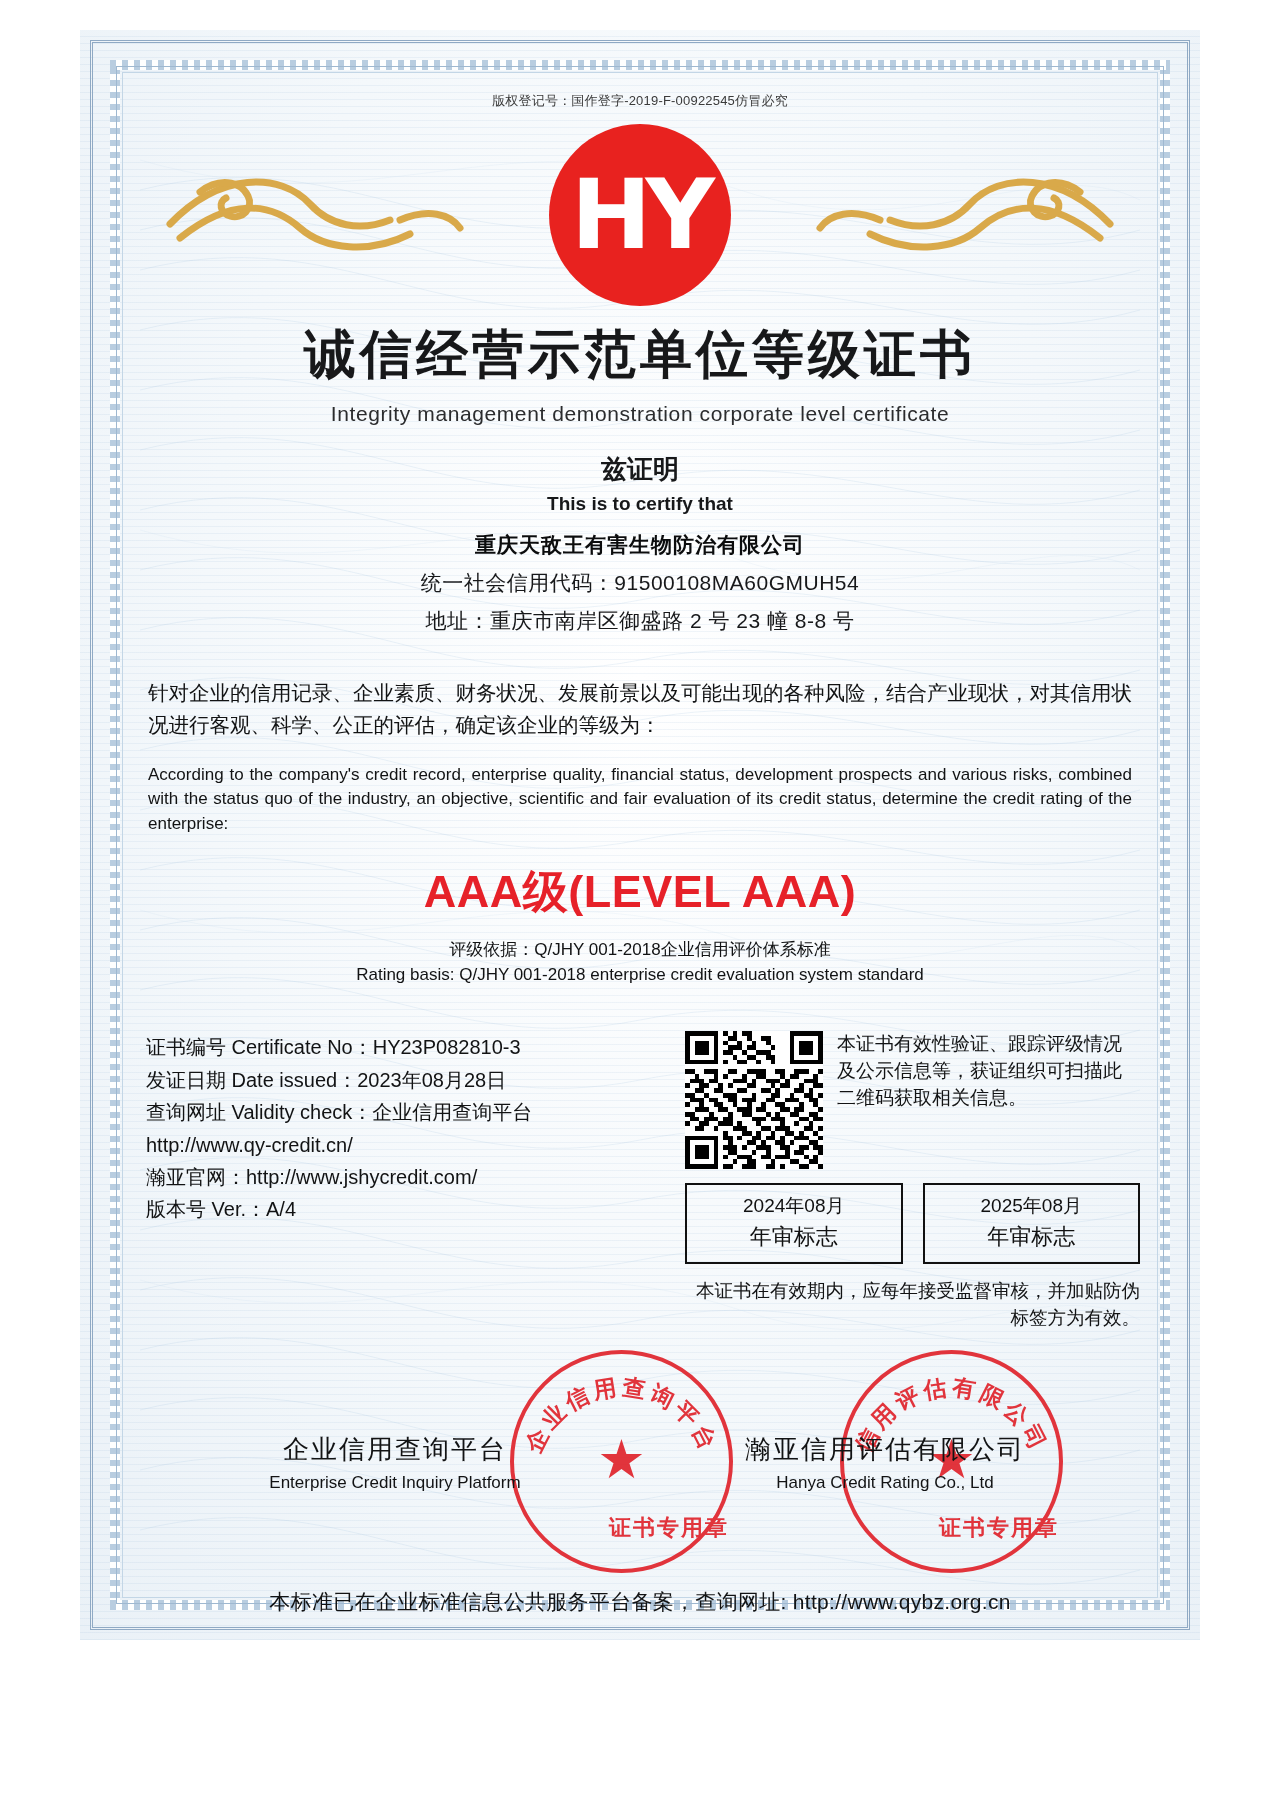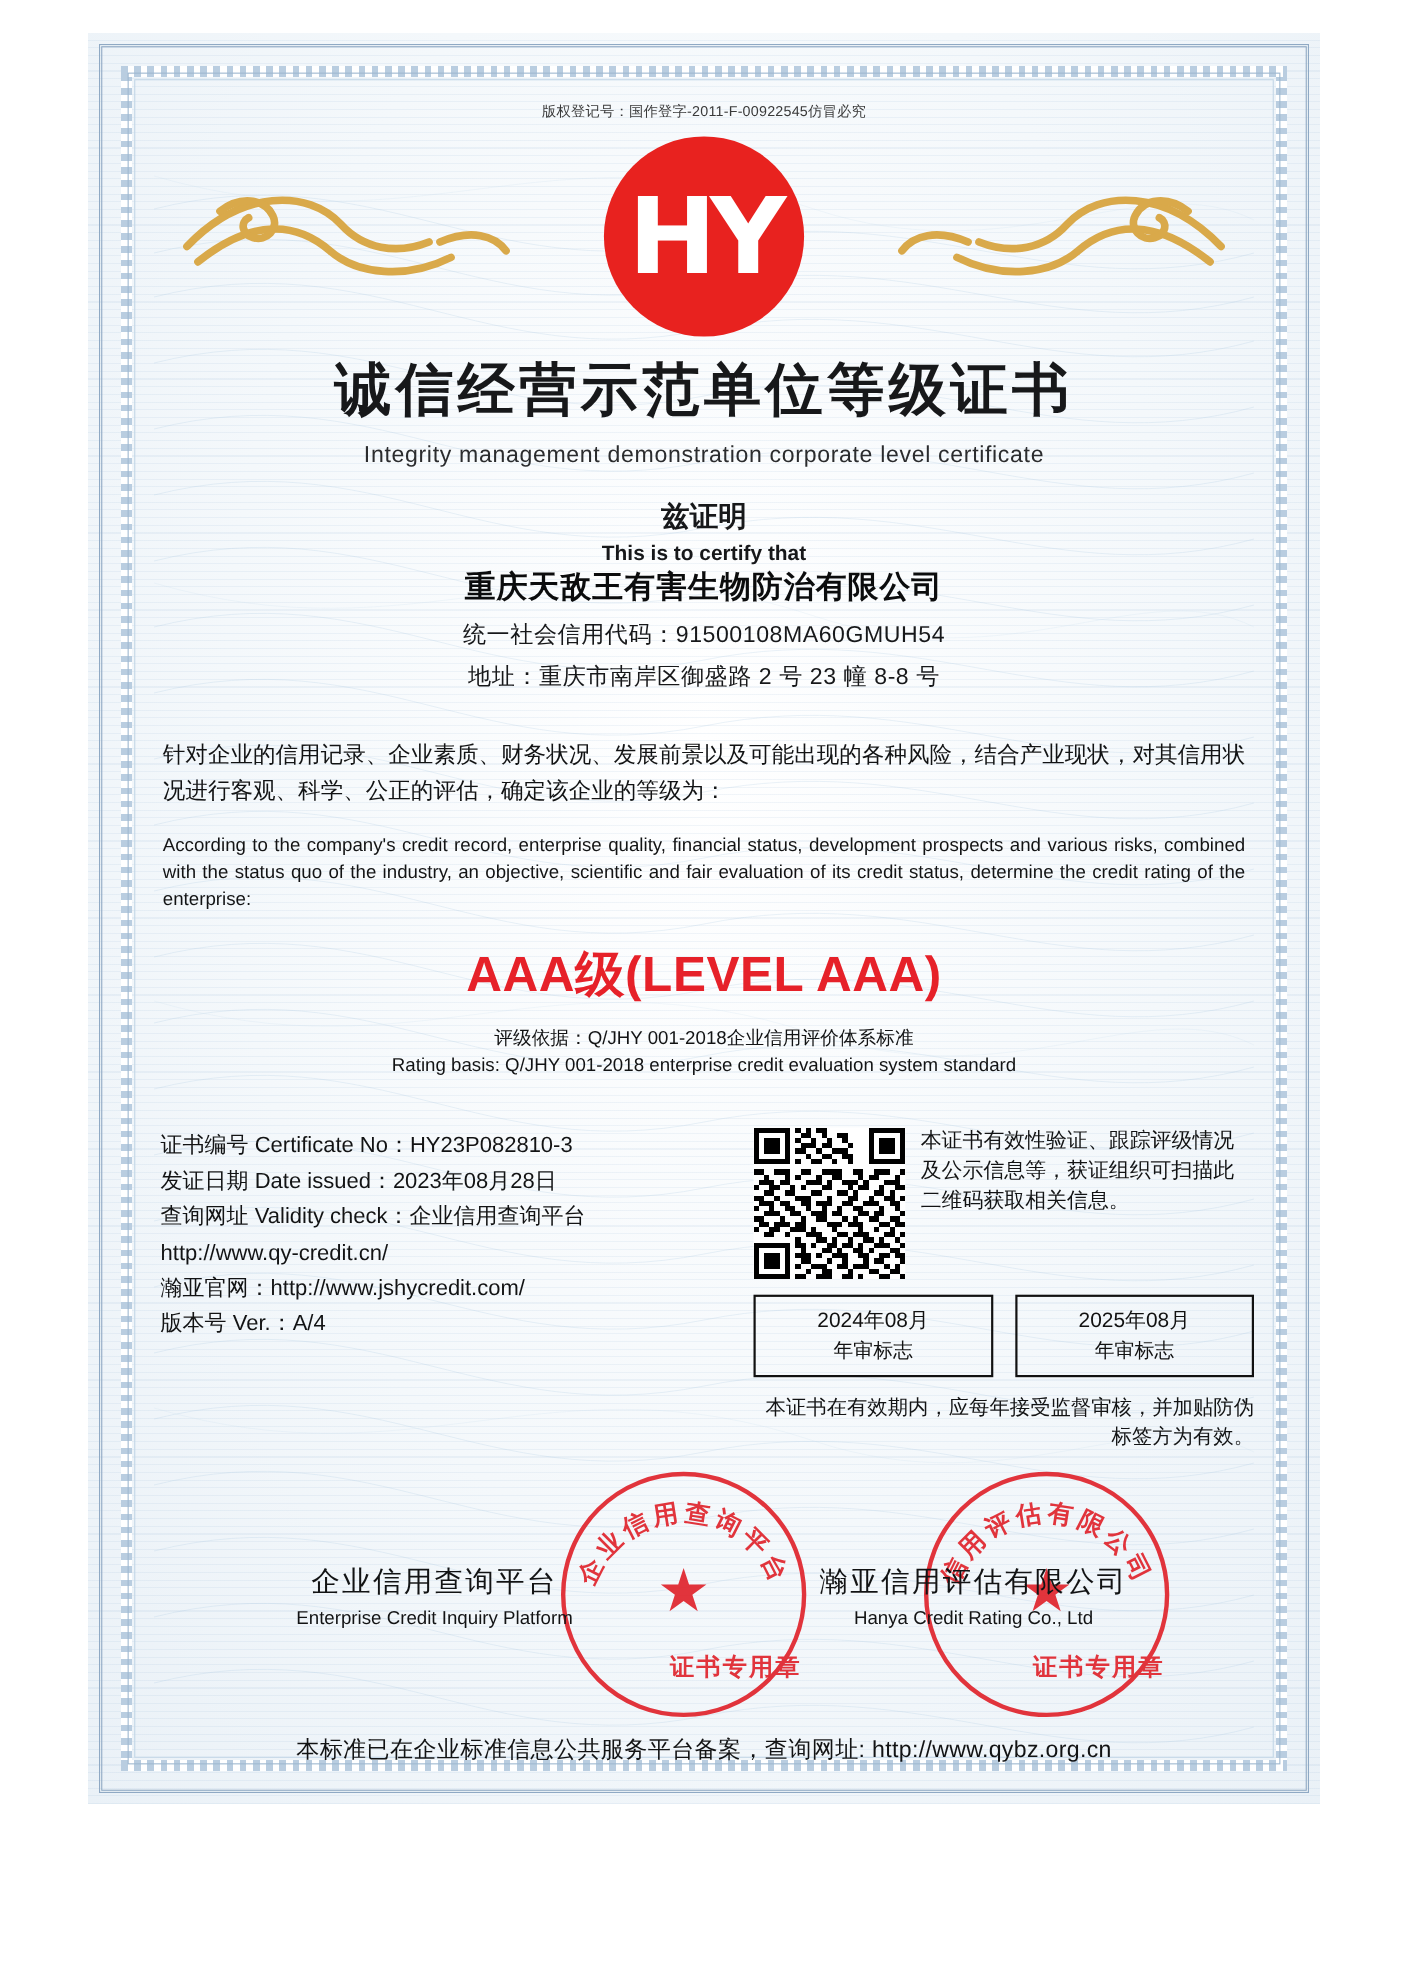--- a/index.html
+++ b/index.html
@@ -140,24 +140,24 @@
   }
   .certify-en {
     text-align: center;
     font-size: 19px;
     color: #17181a;
     margin-top: 6px;
     font-weight: 600;
   }
   .company-name {
     text-align: center;
-    font-size: 28px;
+    font-size: 21px;
     font-weight: bold;
     color: #0b0c0d;
-    margin-top: 0;
+    margin-top: 16px;
     letter-spacing: 1px;
   }
   .company-meta {
     text-align: center;
     font-size: 21px;
     color: #17181a;
     margin-top: 10px;
     letter-spacing: 0.5px;
   }
   .body-block {
@@ -237,21 +237,21 @@
     gap: 20px;
     margin-top: 14px;
   }
   .year-box {
     flex: 1;
     border: 2px solid #111;
     text-align: center;
     padding: 8px 0 10px 0;
   }
   .year-box .y1 { font-size: 19px; color: #111; }
-  .year-box .y2 { font-size: 18px; color: #111; margin-top: 3px; }
+  .year-box .y2 { font-size: 22px; color: #111; margin-top: 3px; }
   .right-note {
     font-size: 18.5px;
     line-height: 1.45;
     color: #121314;
     text-align: right;
     margin-top: 14px;
   }
   
   .seal-area {
     position: relative;
@@ -362,21 +362,21 @@
     </g>
   </svg>
 
   <div class="border-outer"></div>
   <div class="border-mid"></div>
   <div class="border-inner"></div>
   <div class="border-inner2"></div>
 
   <div class="content">
 
-    <div class="copyright-line">版权登记号：国作登字-2011-F-00922545仿冒必究</div>
+    <div class="copyright-line">版权登记号：国作登字-2019-F-00922545仿冒必究</div>
 
     <div class="logo-row">
       <svg class="flourish left" viewBox="0 0 320 110">
         <g fill="none" stroke="#d9a94a" stroke-width="7" stroke-linecap="round">
           <path d="M10,62 C60,10 120,10 150,42 C170,64 200,70 230,58"></path>
           <path d="M20,76 C70,36 110,40 140,66 C165,88 210,92 250,72"></path>
           <path d="M40,30 C58,16 80,18 88,34 C94,46 82,58 70,54 C60,51 58,40 66,36"></path>
           <path d="M240,58 C268,46 290,52 300,66"></path>
         </g>
       </svg>

